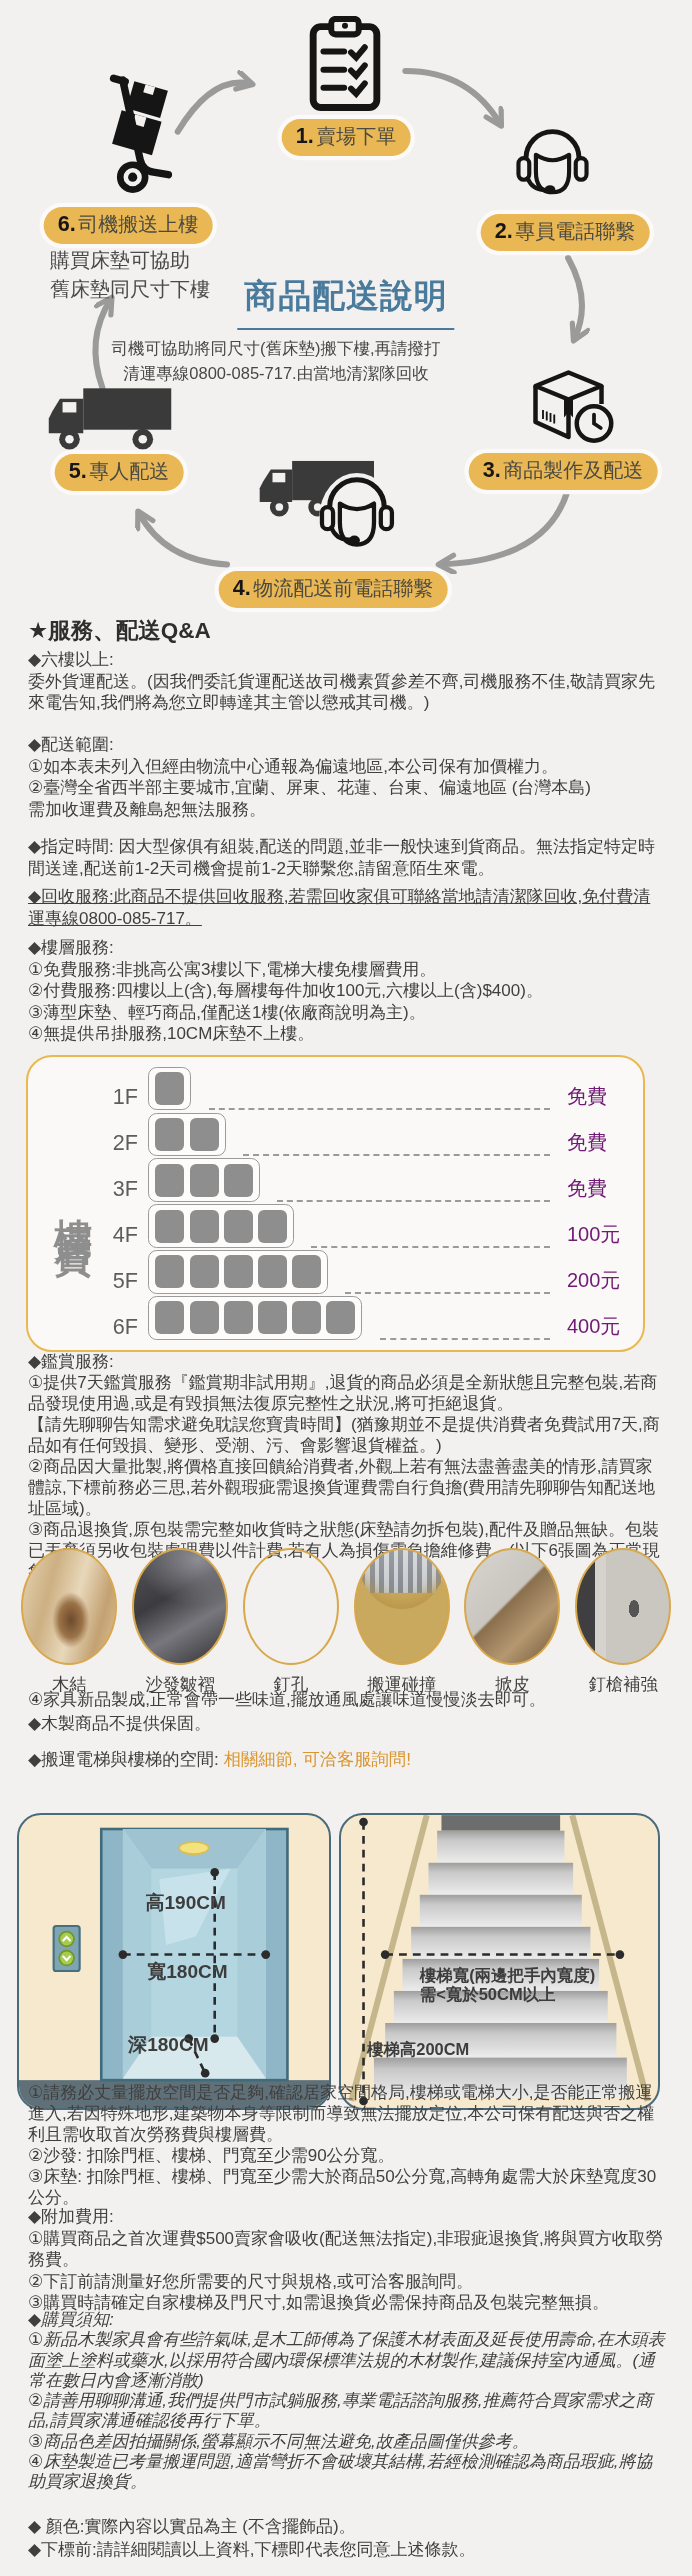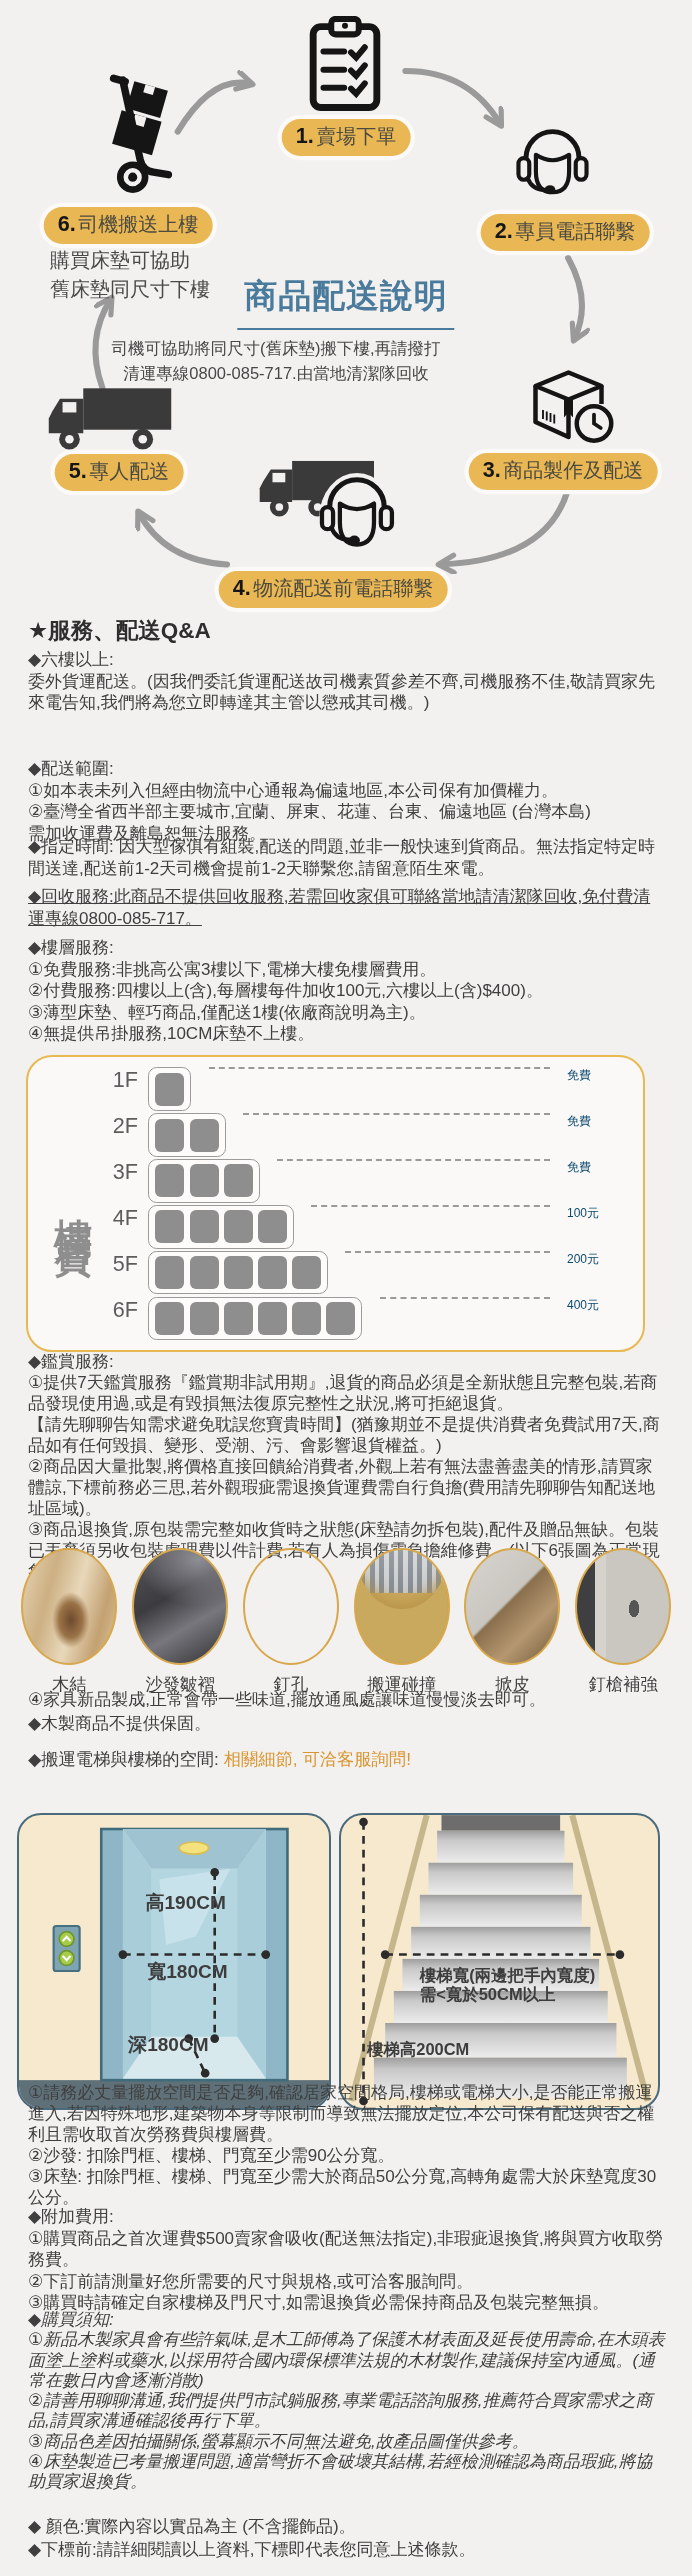--- a/index.html
+++ b/index.html
@@ -18,45 +18,45 @@
   .main-title{position:absolute;left:346px;top:274px;transform:translateX(-50%);
               font-size:33px;font-weight:bold;color:#4a7b9d;letter-spacing:0.9px;
               border-bottom:2.6px solid #4a7b9d;padding:0 7px 8.7px;white-space:nowrap;}
   .subtitle{position:absolute;left:0;top:336px;width:552px;text-align:center;
             font-size:16.5px;line-height:25px;color:#474747;}
   
   .tblock{position:absolute;left:28px;width:639px;font-size:17px;line-height:21.6px;}
   .tblock p{margin:0;}
   .qa-heading{position:absolute;left:28px;top:615px;font-size:22.5px;font-weight:bold;color:#2e2e2e;}
   .sec-method{top:649px;}
-  .sec-range{top:734px;margin-top:24px;}
+  .sec-range{top:734px;}
   .sec-time{top:836px;}
   .sec-recycle{top:886px;text-decoration:underline;}
   .sec-floor{top:937px;}
   .sec-appr{top:1351px;line-height:21px;}
   .sec-after{top:1688px;line-height:24px;}
   .sec-space-title{top:1749px;font-size:17.3px;}
   .sec-space-notes{top:2082px;line-height:21px;}
   .sec-fees{top:2206px;}
   .sec-purchase{top:2310px;line-height:20.3px;font-style:italic;}
   .sec-footer{top:2516px;line-height:22.5px;}
   .orange{color:#d9952f;}
   
   .floor-box{position:absolute;left:26px;top:1055px;width:615px;height:293px;
              border:2.6px solid #e8b851;border-radius:26px;background:#faf9f7;}
   .floor-label{position:absolute;left:19px;top:50%;transform:translateY(-50%);
                writing-mode:vertical-rl;font-size:38px;font-weight:bold;color:#8e8e8e;letter-spacing:10.4px;}
   .floor-rows{position:absolute;left:74px;right:21px;top:10.4px;bottom:10.4px;
               display:flex;flex-direction:column;justify-content:space-between;}
-  .frow{display:flex;align-items:flex-start;height:43px;}
+  .frow{display:flex;align-items:flex-end;height:43px;}
   .ffloor{width:36px;font-size:21.6px;color:#5d5d5d;text-align:right;margin-right:10.4px;}
   .fsquares{display:flex;gap:5.2px;border:1.7px solid #9b9b9b;border-radius:8.7px;padding:4.3px 6px;background:#fdfcfa;}
   .sq{width:29px;height:33px;background:#8e8e8e;border-radius:6px;}
   .fdash{flex:1;border-top:2.6px dashed #9a9a9a;margin:0 17.3px;}
-  .ffee{width:55px;font-size:12px;color:#0c4a6e;}
+  .ffee{width:55px;font-size:20px;color:#701a75;}
   
   .defects{position:absolute;left:17.3px;top:1548px;width:658px;display:flex;justify-content:space-between;}
   .defect{width:104px;text-align:center;}
   .oval{width:92px;height:113px;margin:0 auto;border-radius:50%;border:2.6px solid #d8a84d;}
   .defect-label{margin-top:7px;font-size:17.3px;color:#3f3f3f;white-space:nowrap;}
   .d0{background:radial-gradient(26px 39px at 52% 62%,#6e4a2d 0%,#9b7348 45%,rgba(0,0,0,0) 72%),
        linear-gradient(105deg,#e6d3b3 0%,#cdb083 30%,#e8d8ba 55%,#c3a172 80%,#dcc49a 100%);}
   .d1{background:radial-gradient(104px 78px at 70% 8%,#8e8e95 0%,rgba(0,0,0,0) 60%),
        linear-gradient(150deg,#55555a 0%,#3c3c40 40%,#77777d 65%,#2f2f33 100%);}
   .d2{background:radial-gradient(4.3px 5.2px at 44% 40%,#34octet 0,#34241a 98%,rgba(0,0,0,0) 100%),

